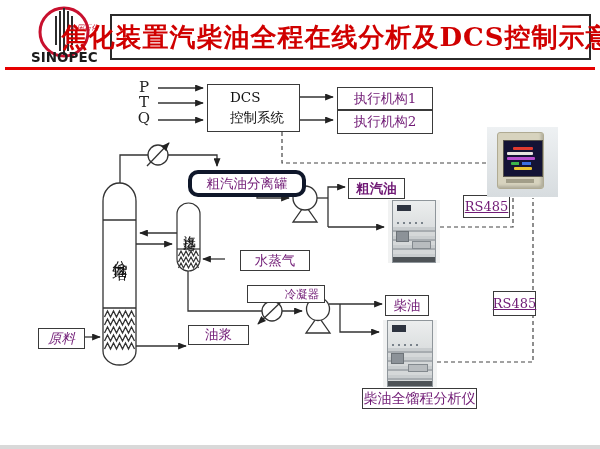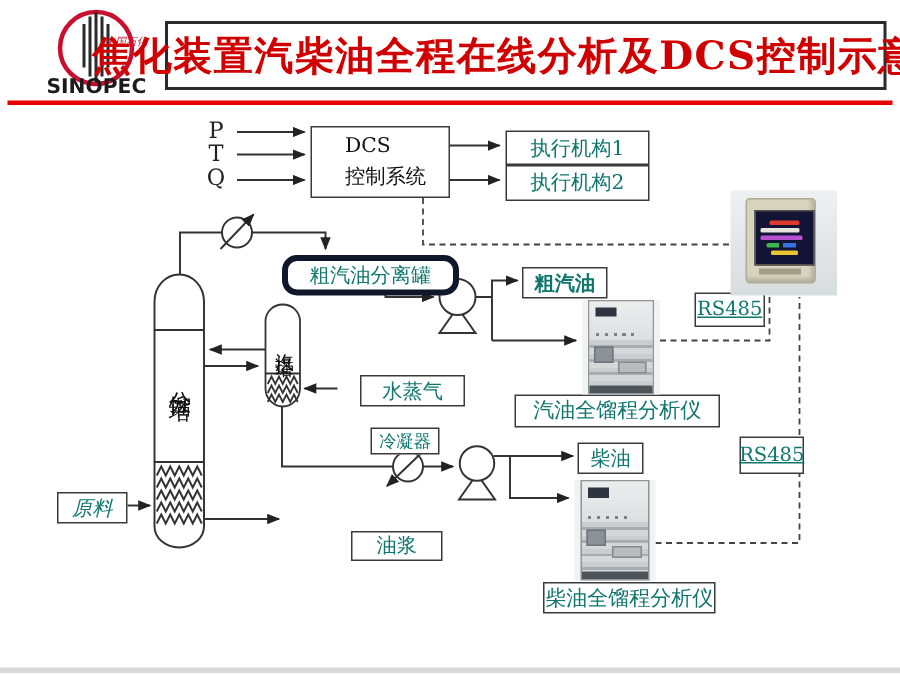--- a/index.html
+++ b/index.html
@@ -9,26 +9,26 @@
 
   
   .title-box{position:absolute;left:110px;top:14px;width:477px;height:42px;
              border:2px solid #2b2b2b;display:flex;align-items:center;justify-content:center;}
   .title-box span{color:#d00000;font-size:26px;font-weight:bold;letter-spacing:1px;
                   font-family:"DejaVu Serif","Liberation Serif",serif;white-space:nowrap;}
   .red-divider{position:absolute;left:5px;top:67px;width:590px;height:3px;background:#e60000;}
   .logo{position:absolute;left:26px;top:3px;}
 
   
-  .lbl{position:absolute;border:1px solid #3a3a3a;background:#fff;color:#0f766e;
+  .lbl{position:absolute;border:1px solid #3a3a3a;background:#fff;color:#701a75;
        display:flex;align-items:center;justify-content:center;white-space:nowrap;
        font-size:13.5px;font-family:"DejaVu Serif","Liberation Serif",serif;}
   .capsule{border-radius:10px;border:4px solid #0f172a;}
   .rs{font-size:13px;text-decoration:underline;}
-  .small{font-size:11.5px;}
+  .small{font-size:11.5px;padding-left:32px;}
 
   .pin{position:absolute;width:16px;height:14px;color:#222;font-size:15px;
        font-family:"DejaVu Serif","Liberation Serif",serif;display:flex;align-items:center;justify-content:center;}
 
   .dcs-box{position:absolute;left:207px;top:84px;width:93px;height:48px;border:1px solid #3a3a3a;
            background:#fff;display:flex;flex-direction:column;justify-content:space-evenly;
            padding-left:22px;box-sizing:border-box;font-size:13.5px;color:#111;
            font-family:"DejaVu Serif","Liberation Serif",serif;}
 
   .vtext{position:absolute;writing-mode:vertical-rl;text-orientation:upright;color:#111;
@@ -173,29 +173,28 @@
   </div>
   <div class="lbl" style="left:337px;top:87px;width:94px;height:21px;">执行机构1</div>
   <div class="lbl" style="left:337px;top:110px;width:94px;height:22px;">执行机构2</div>
 
   <div class="lbl capsule" style="left:188px;top:170px;width:110px;height:19px;">粗汽油分离罐</div>
   <div class="lbl" style="left:348px;top:178px;width:55px;height:19px;font-weight:bold;">粗汽油</div>
   <div class="lbl" style="left:225px;top:250px;width:68px;height:19px;margin-left:15px;">水蒸气</div>
   <div class="lbl small" style="left:247px;top:285px;width:44px;height:16px;">冷凝器</div>
   <div class="lbl" style="left:385px;top:295px;width:42px;height:19px;">柴油</div>
   <div class="lbl" style="left:38px;top:328px;width:45px;height:19px;font-style:italic;">原料</div>
-  <div class="lbl" style="left:188px;top:354px;width:59px;height:18px;margin-left:46px;">油浆</div>
+  <div class="lbl" style="left:188px;top:325px;width:59px;height:18px;">油浆</div>
 
   <div class="vtext" style="left:104px;top:225px;width:31px;height:54px;font-size:15px;">分馏塔</div>
   <div class="vtext" style="left:180px;top:205px;width:18px;height:45px;font-size:12.5px;letter-spacing:2px;">汽提塔</div>
 
   <div class="lbl rs" style="left:463px;top:195px;width:45px;height:21px;">RS485</div>
   <div class="lbl rs" style="left:493px;top:291px;width:41px;height:23px;">RS485</div>
 
-  <div class="lbl" style="left:343px;top:263px;width:135px;height:20px;font-size:14px;">汽油全馏程分析仪</div>
   <div class="lbl" style="left:362px;top:388px;width:113px;height:19px;font-size:14px;">柴油全馏程分析仪</div>
 
   <div class="photo monitor" style="left:487px;top:127px;width:71px;height:70px;">
     <div class="mon-body">
       <div class="mon-screen">
         <div class="sr r1"></div>
           <div class="sr r2"></div>
           <div class="sr r3"></div>
         <div class="sr r4"></div>
           <div class="sr r5"></div>

